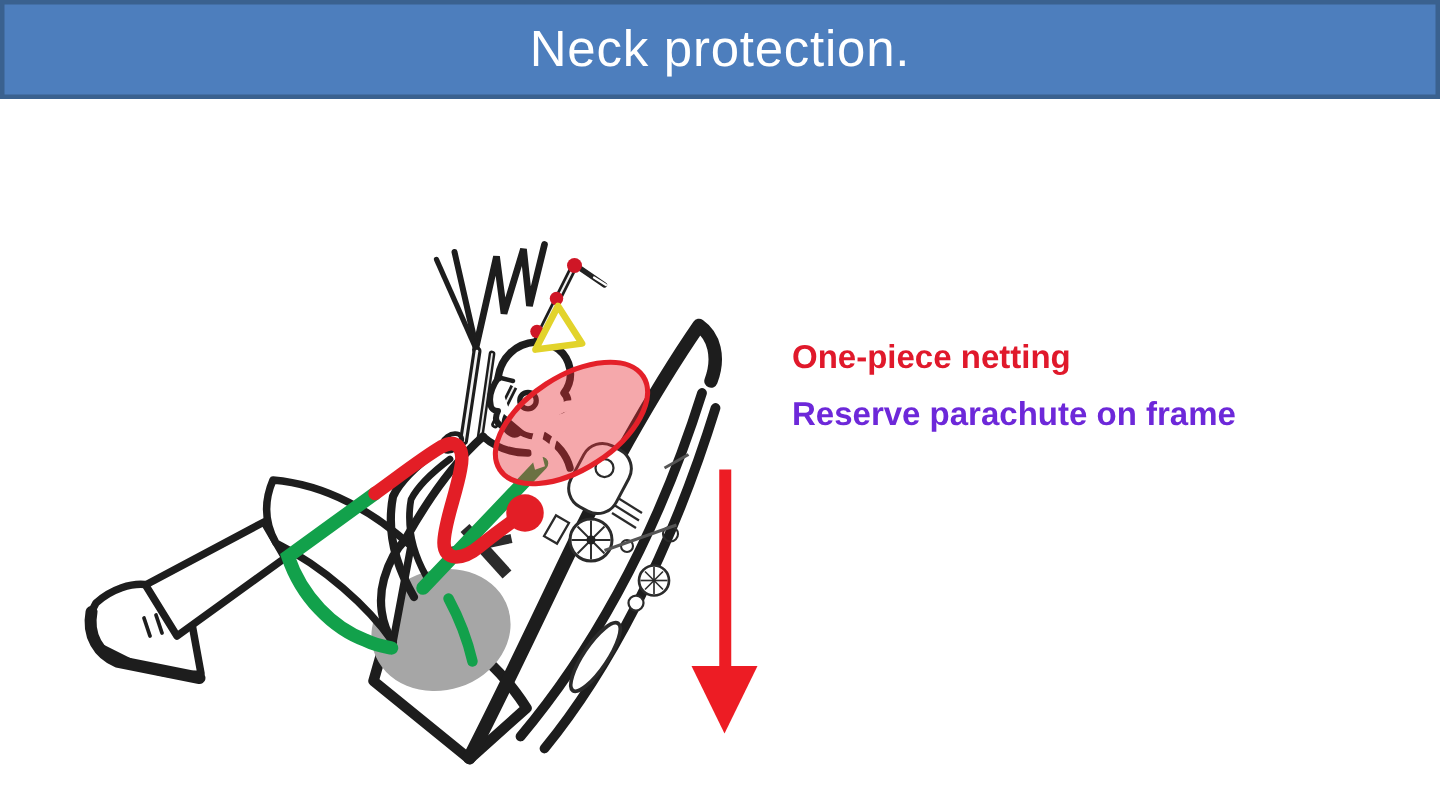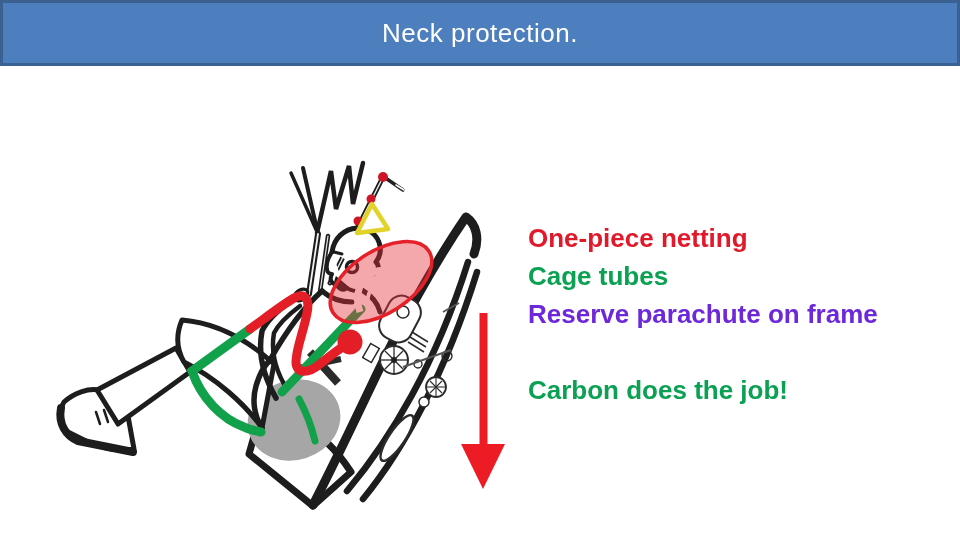--- a/index.html
+++ b/index.html
@@ -1,24 +1,24 @@
 <!DOCTYPE html>
 <html><head>
 <meta charset="utf-8">
 <style>
   html,body{margin:0;padding:0;background:#fff;}
   .slide{position:relative;width:960px;height:540px;background:#ffffff;overflow:hidden;
          font-family:"Liberation Sans", sans-serif;}
   .title-bar{position:absolute;top:0;left:0;width:960px;height:66px;
              background:#4d7ebd;border:3px solid #3a618f;box-sizing:border-box;
              display:flex;align-items:center;justify-content:center;}
-  .title-text{color:#ffffff;font-size:26px;font-weight:400;letter-spacing:0.5px;text-align:right;}
+  .title-text{color:#ffffff;font-size:34px;font-weight:400;letter-spacing:0.5px;text-align:right;}
   .illustration{position:absolute;top:0;left:0;width:960px;height:540px;}
   .bullets{position:absolute;left:528px;top:219px;}
-  .bullet{font-size:26px;font-weight:bold;line-height:38px;white-space:pre;}
+  .bullet{font-size:22px;font-weight:bold;line-height:38px;white-space:pre;}
 </style>
 </head>
 <body>
 
 <div class="slide">
 
   <div class="title-bar">
     <span class="title-text">Neck protection.</span>
   </div>
 
@@ -130,19 +130,17 @@
     <ellipse cx="381" cy="282" rx="57" ry="31" transform="rotate(-33 381 282)" fill="rgba(232,48,55,0.42)" stroke="#e42029" stroke-width="3.5"></ellipse>
 
     <g fill="#ed1c24">
       <rect x="479.5" y="313" width="8" height="135"></rect>
       <polygon points="461,444 505,444 483,489"></polygon>
     </g>
   </svg>
 
   <div class="bullets">
       <div class="bullet" style="color: rgb(224, 25, 43);">One-piece netting</div>
-      <div class="bullet" style="color: rgb(11, 161, 82);">Cage tubes</div>
       <div class="bullet" style="color: #6d28d9;">Reserve parachute on frame</div>
       <div class="bullet" style="color: rgb(11, 161, 82);">&nbsp;</div>
-      <div class="bullet" style="color: rgb(11, 161, 82);">Carbon does the job!</div>
     </div>
 
 </div>
 
 </body></html>

